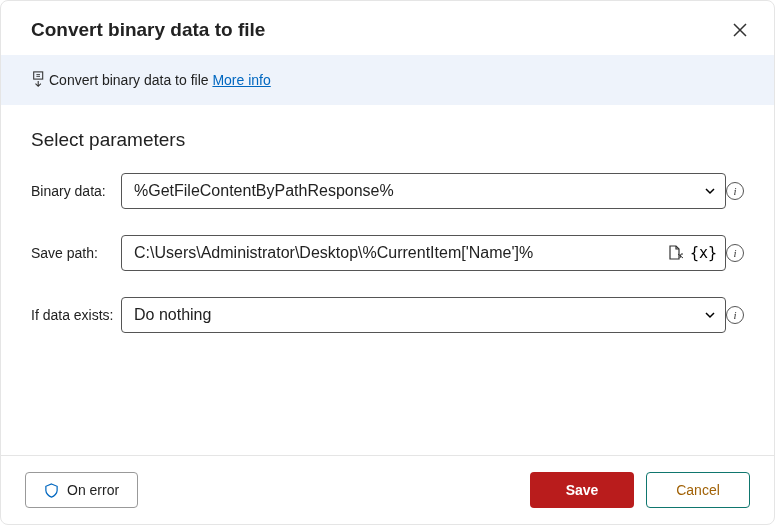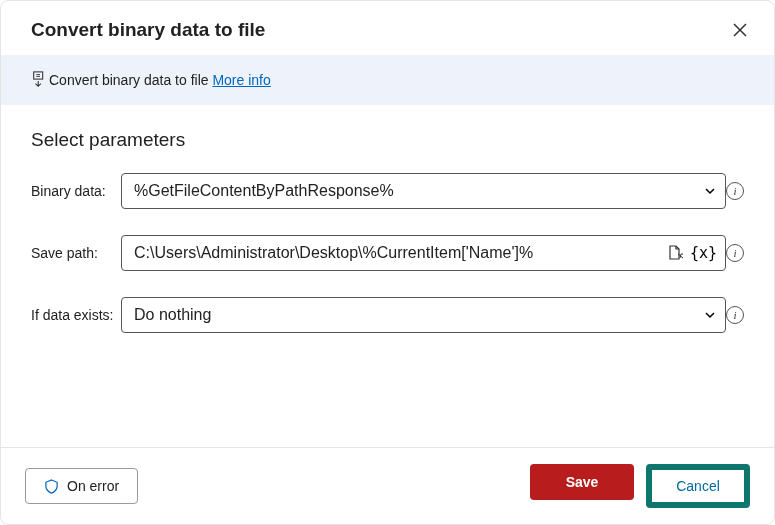--- a/index.html
+++ b/index.html
@@ -18,21 +18,21 @@
     .input-wrapper { flex: 1; display: flex; align-items: center; border: 1px solid #555; border-radius: 4px; height: 36px; background: #fff; padding: 0 8px 0 12px; }
     .input-text { flex: 1; font-size: 16px; color: #222; border: none; outline: none; background: transparent; }
     .input-icons { display: flex; align-items: center; gap: 6px; }
     .icon-svg { width: 18px; height: 18px; color: #333; cursor: pointer; display: inline-flex; align-items: center; justify-content: center; }
     .chevron { width: 14px; height: 14px; cursor: pointer; }
     .help-icon { width: 18px; height: 18px; color: #333; cursor: pointer; border: 1px solid #555; border-radius: 50%; display: flex; align-items: center; justify-content: center; font-size: 11px; font-style: italic; font-family: serif; flex-shrink: 0; }
     .footer { border-top: 1px solid #e5e5e5; padding: 16px 24px; display: flex; justify-content: space-between; align-items: center; }
     .btn { height: 36px; border-radius: 4px; font-size: 14px; cursor: pointer; display: flex; align-items: center; justify-content: center; padding: 16px 18px; }
     .btn-outline { background: #fff; border: 1px solid #999; color: #222; gap: 8px; }
     .btn-primary { background: #b91c1c; border: none; color: #fff; font-weight: 600; min-width: 104px; }
-    .btn-secondary { background: #fff; border: 6px solid #0f766e; color: #0369a1; min-width: 104px; }
+    .btn-secondary { background: #fff; border: 1px solid #0f766e; color: #a16207; min-width: 104px; }
     .right-buttons { display: flex; gap: 12px; }
     .shield-icon { width: 15px; height: 15px; color: #0067c0; }
     .var-icon { font-family: monospace; font-size: 15px; cursor: pointer; }
   </style>
 </head>
 <body>
 
 <div class="header">
   <div class="header-title">Convert binary data to file</div>
   <svg class="close-icon" viewBox="0 0 16 16">

